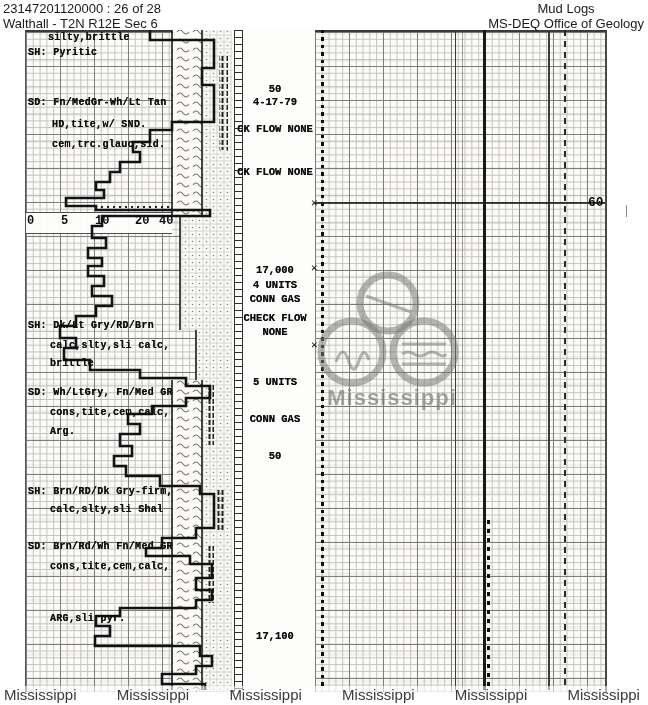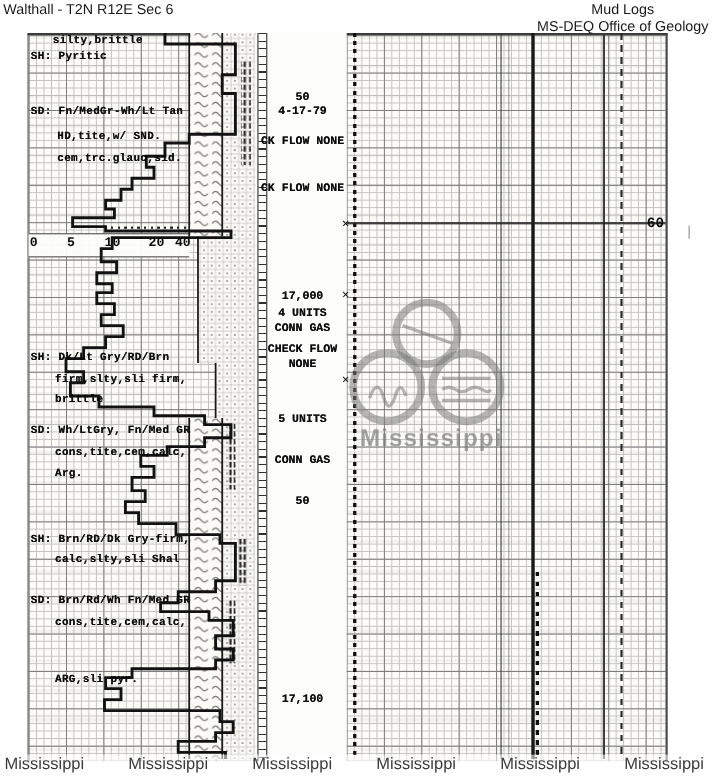--- a/index.html
+++ b/index.html
@@ -61,20 +61,21 @@
      font-size:22px;font-weight:bold;color:rgba(122,122,122,.6);letter-spacing:5px;}
   #wm-bottom{position:absolute;left:4px;top:686px;width:636px;display:flex;z-index:6;
      justify-content:space-between;font-size:15px;color:#3b3b3b;background:rgba(255,255,255,.55);}
 </style>
 </head>
 <body>
 
 <div class="page">
 
   <div class="hdr" id="hdr-left">
+    <div>23147201120000 : 26 of 28</div>
     <div>Walthall - T2N R12E Sec 6</div>
   </div>
   <div class="hdr" id="hdr-right">
     <div>Mud Logs</div>
     <div>MS-DEQ Office of Geology</div>
   </div>
 
   <div class="track" id="left-track"></div>
   <div id="gutter">
     <div id="perf-strip"></div>
@@ -155,21 +156,21 @@
       <span>Mississippi</span>
       <span>Mississippi</span>
     </div>
 
 <span class="typed" style="left: 48px; top: 32px;">silty,brittle</span>
     <span class="typed" style="left: 28px; top: 47px;">SH: Pyritic</span>
     <span class="typed" style="left: 28px; top: 97px;">SD: Fn/MedGr-Wh/Lt Tan</span>
     <span class="typed" style="left: 52px; top: 119px;">HD,tite,w/ SND.</span>
     <span class="typed" style="left: 52px; top: 139px;">cem,trc.glauc,sid.</span>
     <span class="typed" style="left: 28px; top: 320px;">SH: Dk/Lt Gry/RD/Brn</span>
-    <span class="typed" style="left: 50px; top: 340px;">firm,slty,sli firm,</span>
+    <span class="typed" style="left: 50px; top: 340px;">calc,slty,sli calc,</span>
     <span class="typed" style="left: 50px; top: 358px;">brittle</span>
     <span class="typed" style="left: 28px; top: 387px;">SD: Wh/LtGry, Fn/Med GR</span>
     <span class="typed" style="left: 50px; top: 407px;">cons,tite,cem,calc,</span>
     <span class="typed" style="left: 50px; top: 426px;">Arg.</span>
     <span class="typed" style="left: 28px; top: 486px;">SH: Brn/RD/Dk Gry-firm,</span>
     <span class="typed" style="left: 50px; top: 504px; text-align: center;">calc,slty,sli Shal</span>
     <span class="typed" style="left: 28px; top: 541px;">SD: Brn/Rd/Wh Fn/Med GR</span>
     <span class="typed" style="left: 50px; top: 561px;">cons,tite,cem,calc,</span>
     <span class="typed" style="left: 50px; top: 578px; margin-top: 35px;">ARG,sli pyr.</span>
     <span class="gutter-text" style="top: 83px;">50</span>

